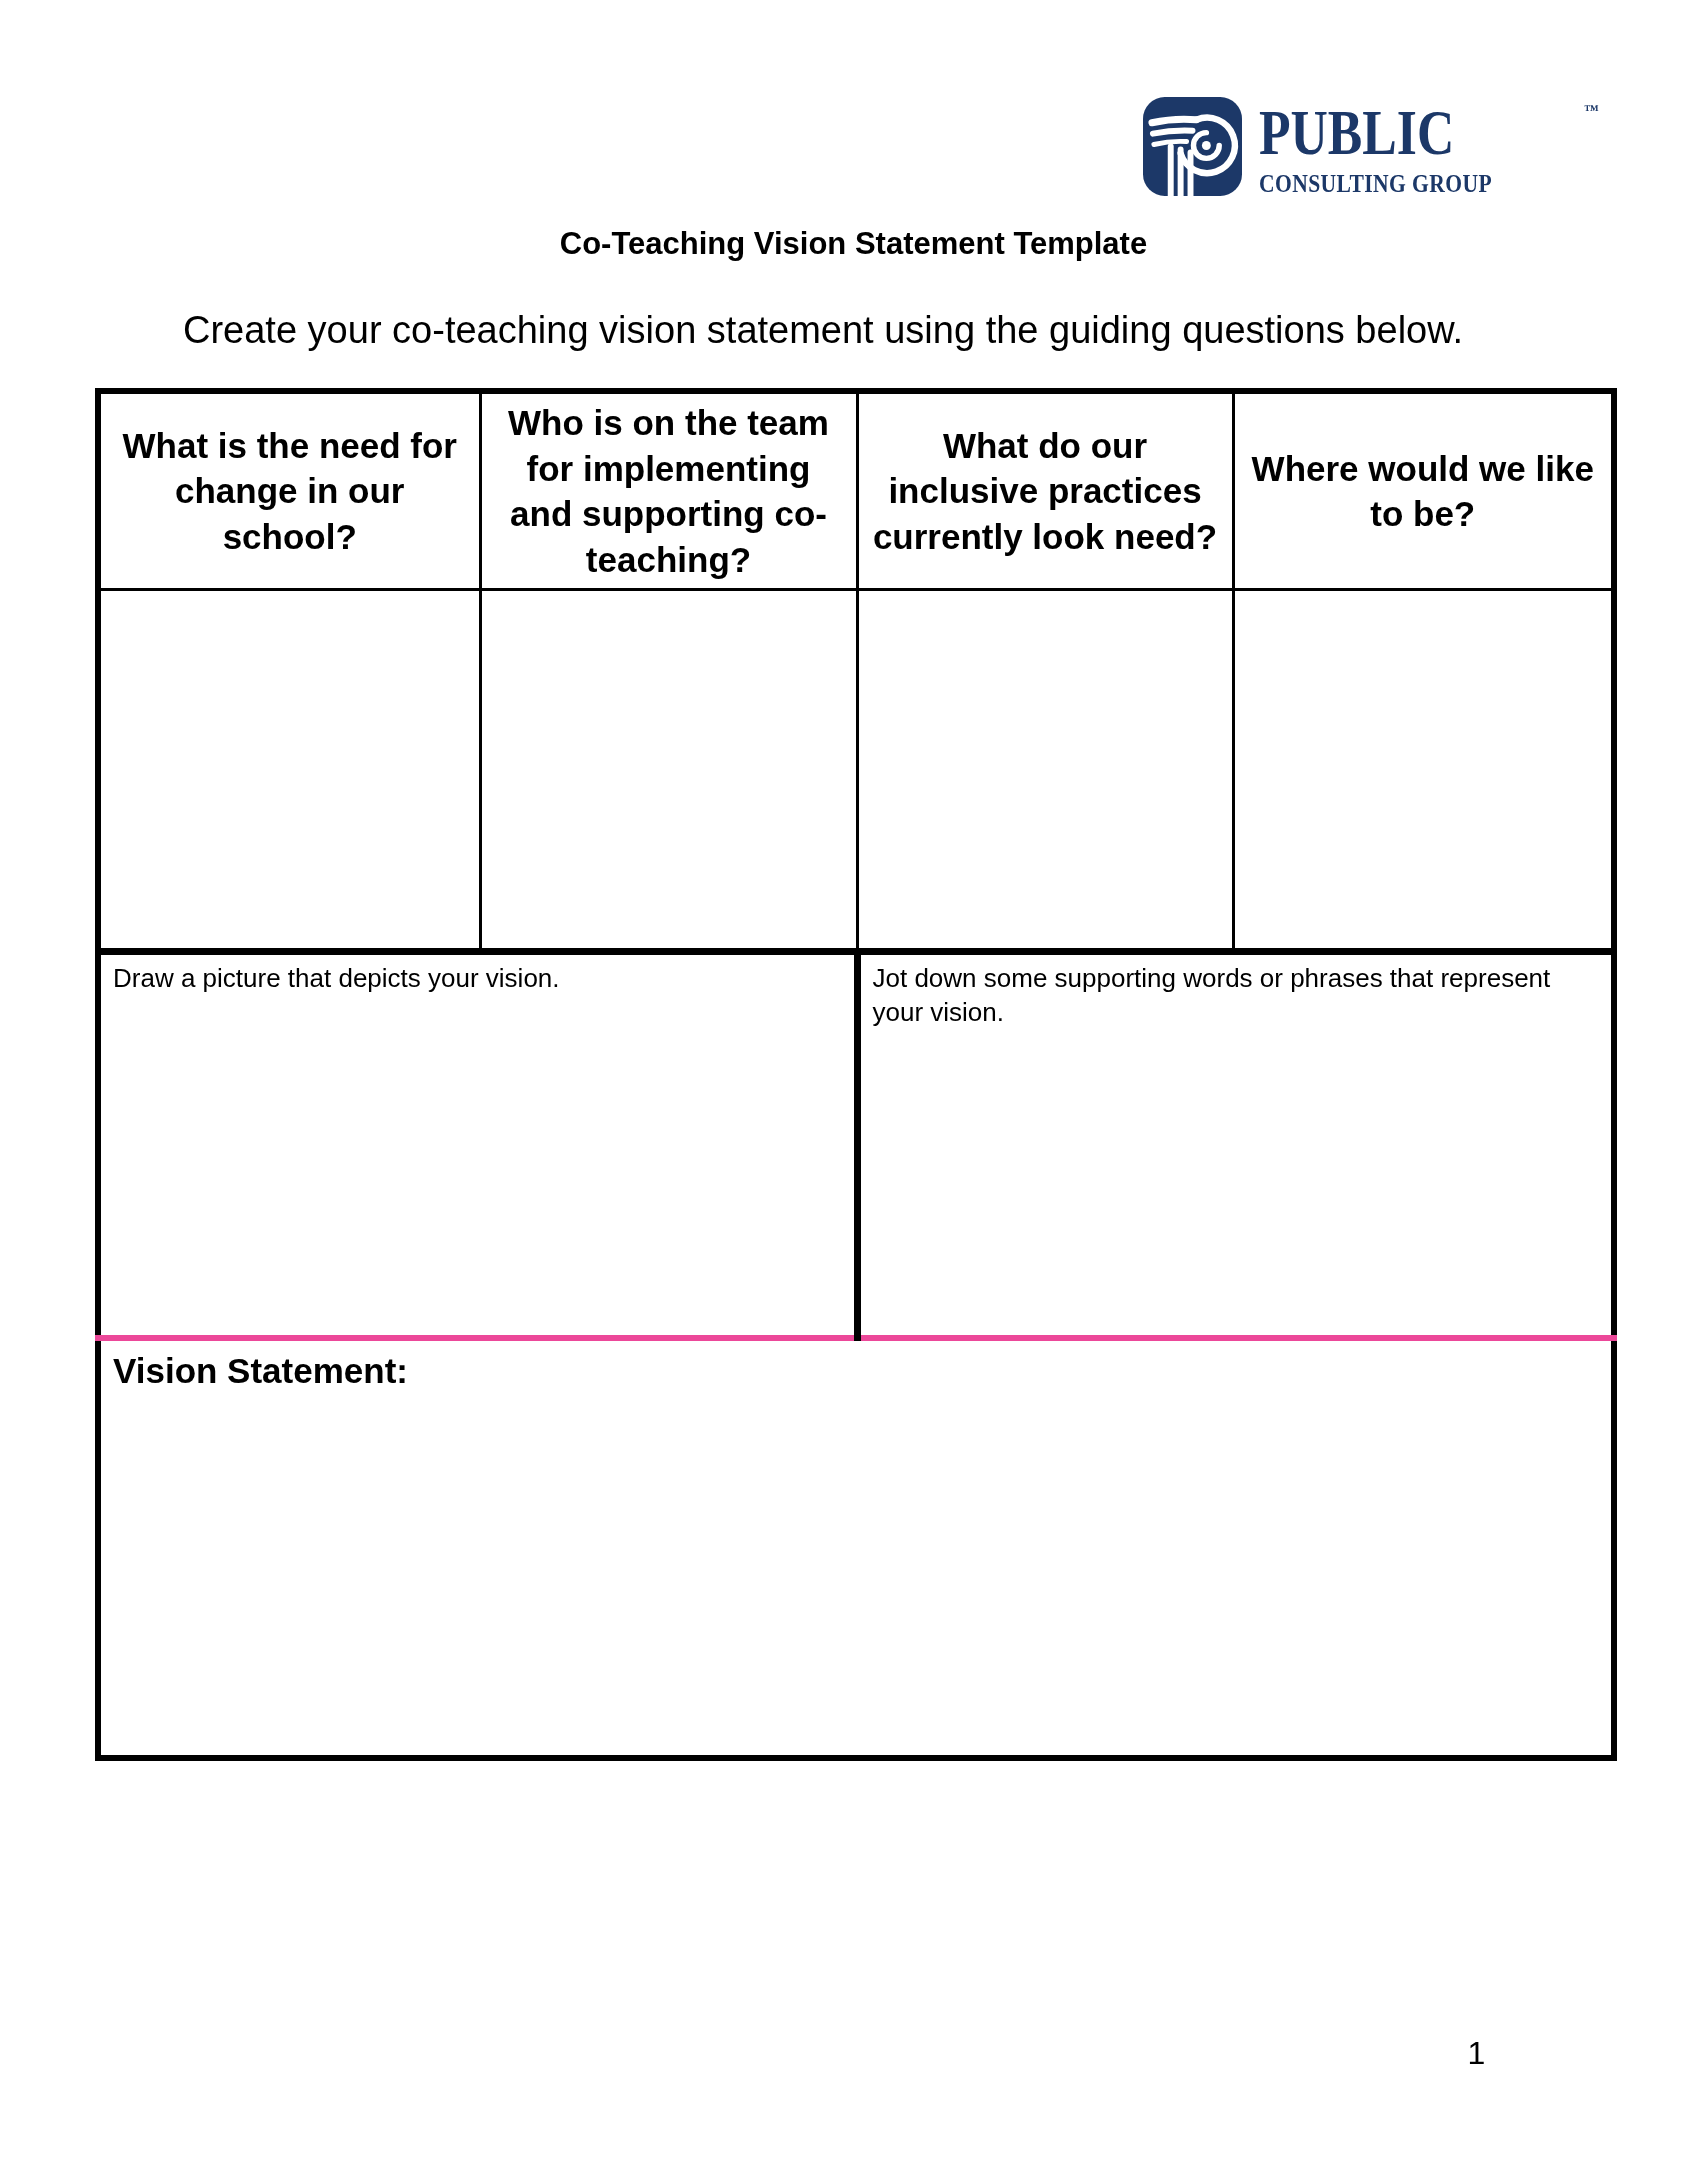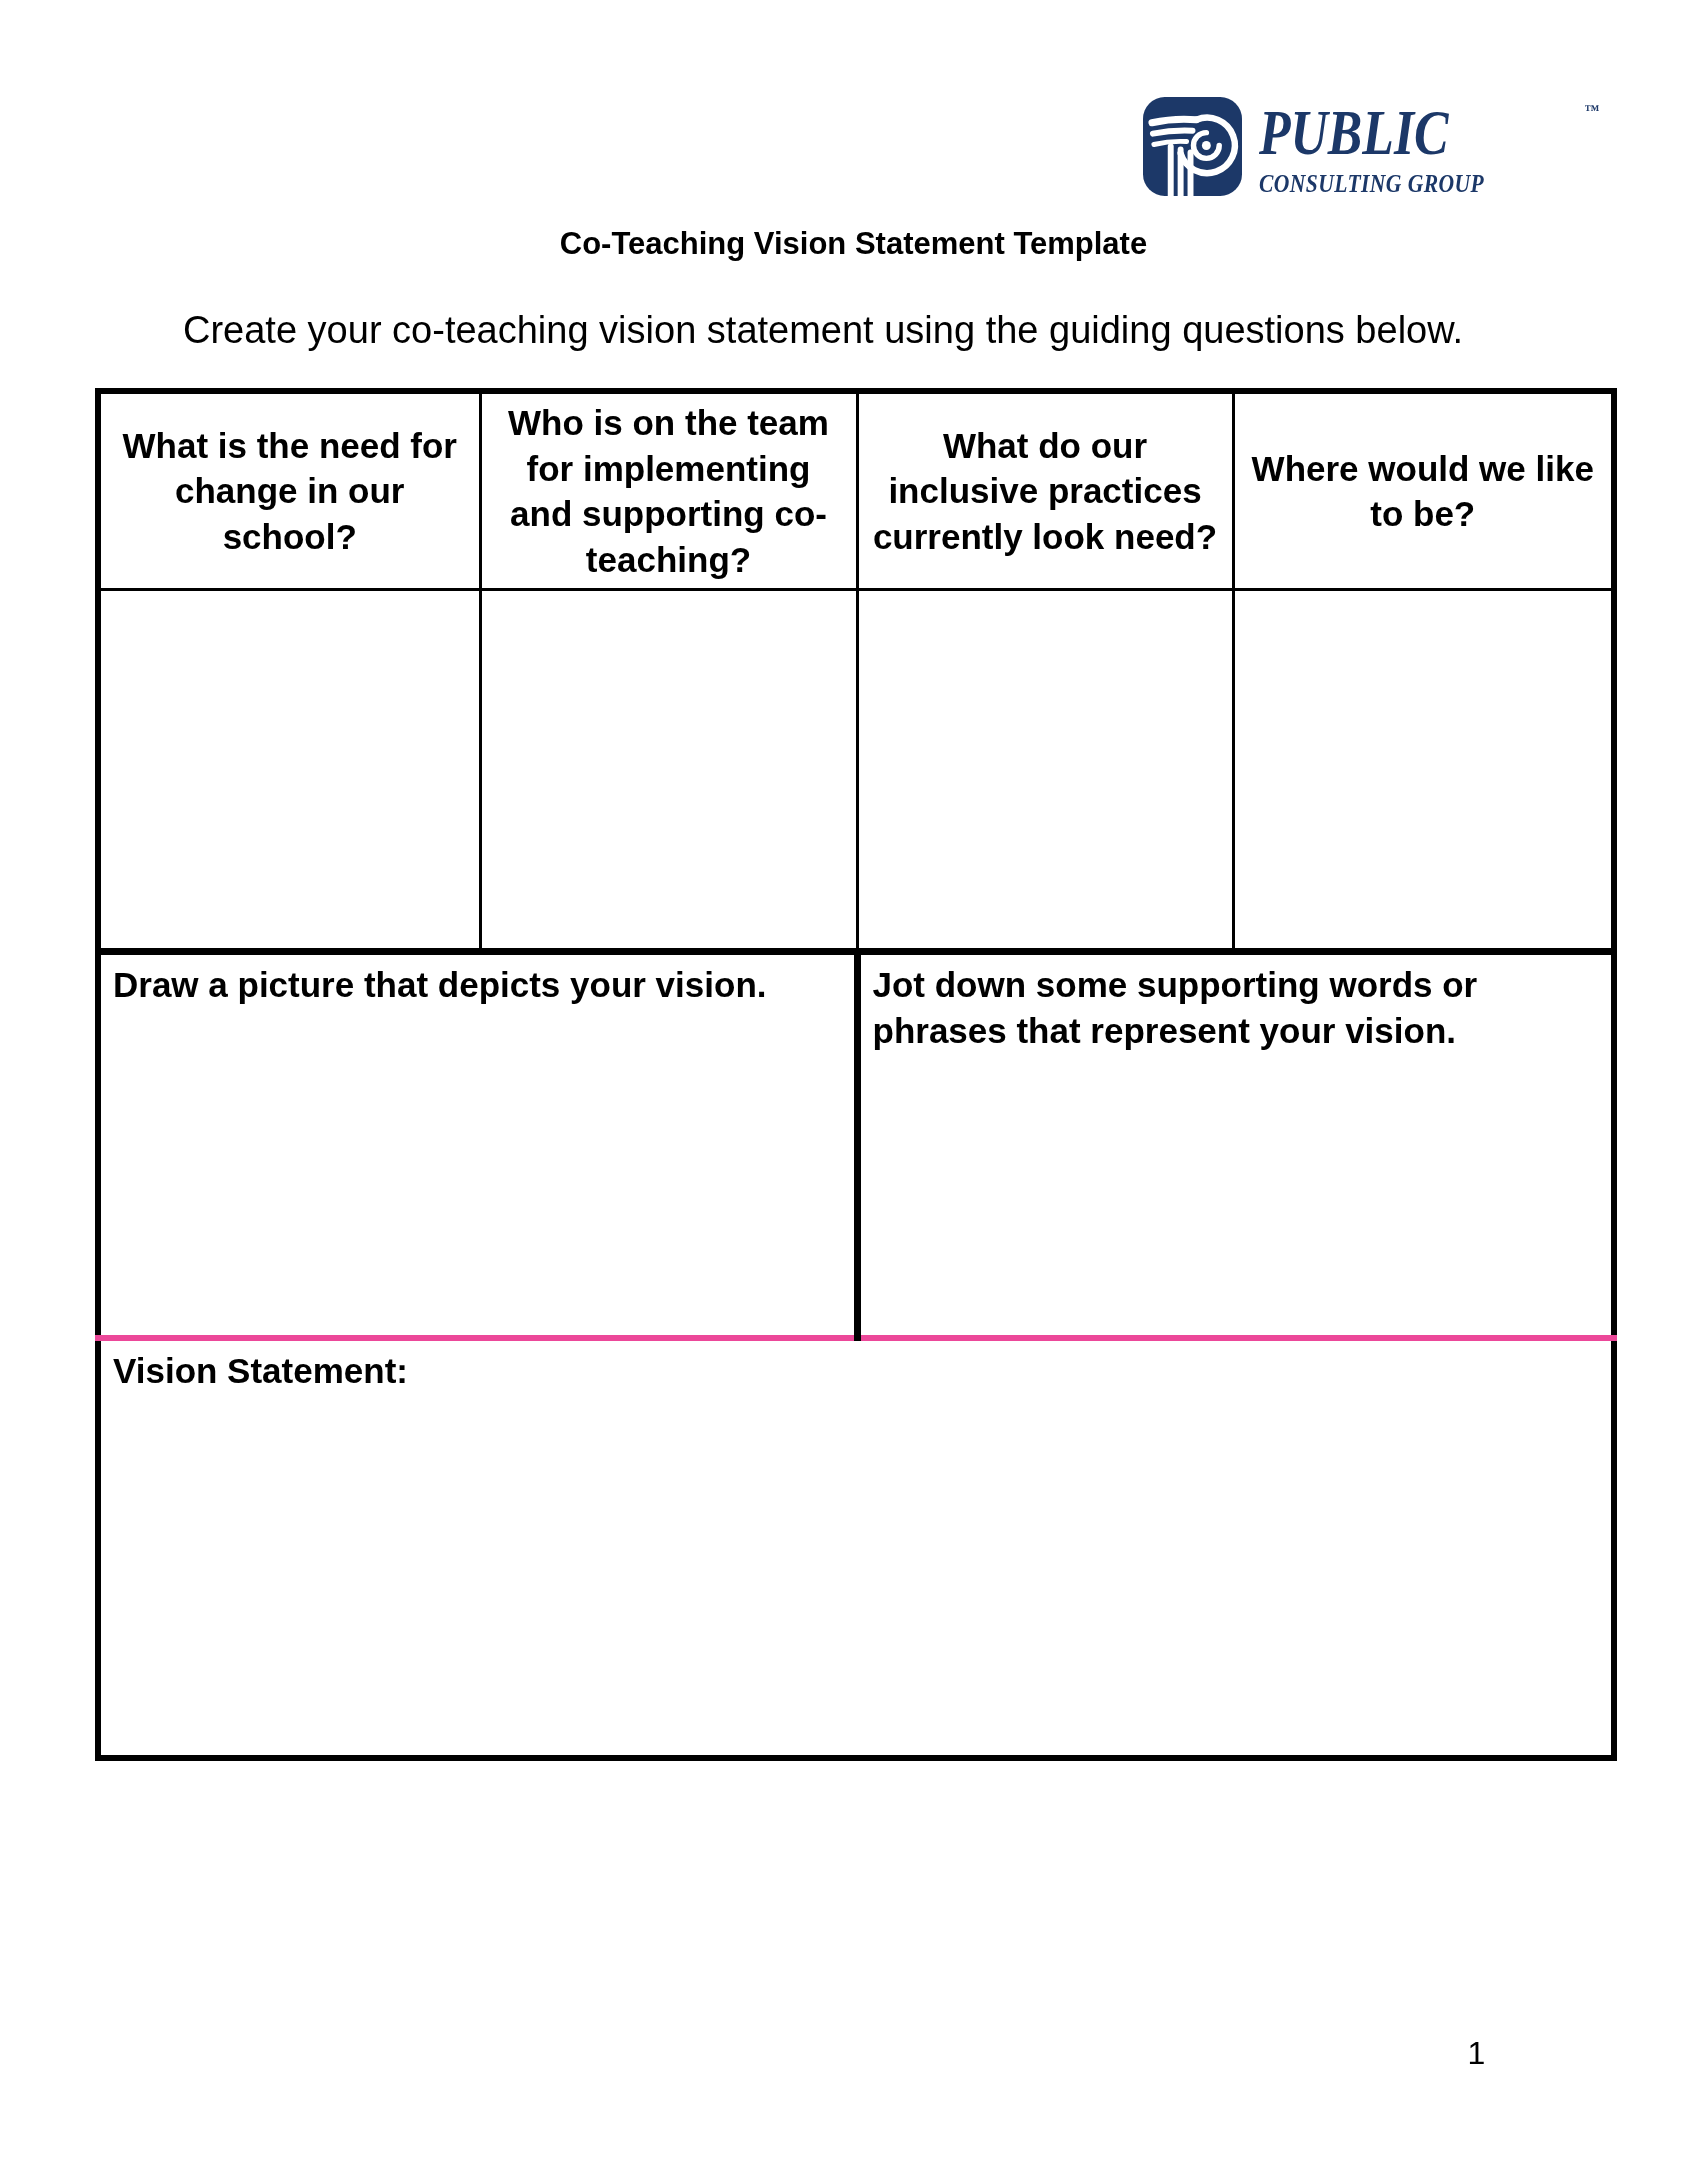--- a/index.html
+++ b/index.html
@@ -99,22 +99,22 @@
   }
   .entry-row td {
     border: 3px solid #000;
     height: 362px;
   }
   .drawjot-row td {
     border-top: 7px solid #000;
     height: 386px;
     vertical-align: top;
     text-align: left;
-    font-weight: bold;
-    font-size: 35px;
+    font-weight: normal;
+    font-size: 26px;
     line-height: 1.3;
     padding: 7px 12px;
   }
   .drawjot-row td.draw-cell { border-right: 7px solid #000; }
   .drawjot-row td.jot-cell  { border-left: 7px solid #000; }
   .vision-row td {
     border-top: 6px solid #ec4899;
     height: 420px;
     vertical-align: top;
     text-align: left;
@@ -153,21 +153,21 @@
 
       <path d="M28 50 V104" stroke-width="6"></path>
       <path d="M38 53 V104" stroke-width="6"></path>
       <path d="M48 56 V104" stroke-width="6"></path>
 
       <path d="M54 23 a28 28 0 1 1 -16 34" stroke-width="6.5"></path>
       <path d="M64 36 a13 13 0 1 0 13 13" stroke-width="5.5"></path>
     </g>
     <circle cx="64" cy="49" r="4.5" fill="#ffffff"></circle>
   </svg>
-  <div class="logo-text" style="position:relative;font-style:italic;">
+  <div class="logo-text" style="position:relative;">
     <span class="brand">PUBLIC</span>
     <span class="trademark">™</span>
     <br>
     <span class="subbrand">CONSULTING GROUP</span>
   </div>
 </div>
 
 <div class="doc-title">Co-Teaching Vision Statement Template</div>
 <div class="doc-instruction">Create your co-teaching vision statement using the guiding questions below.</div>
 

